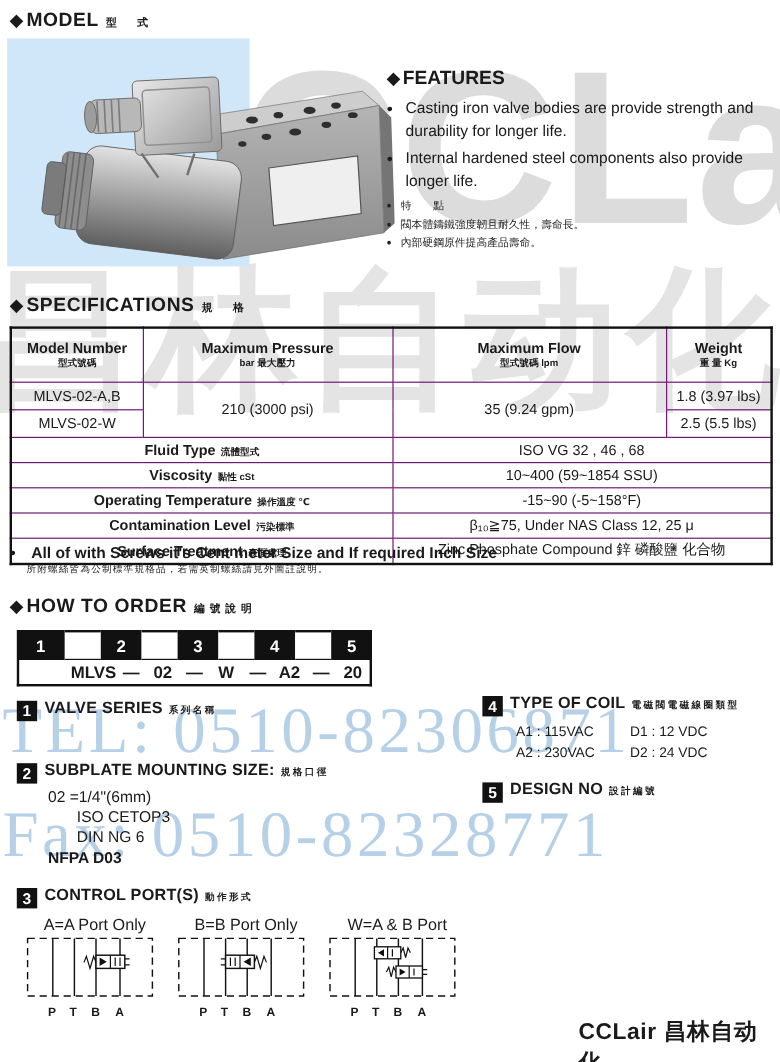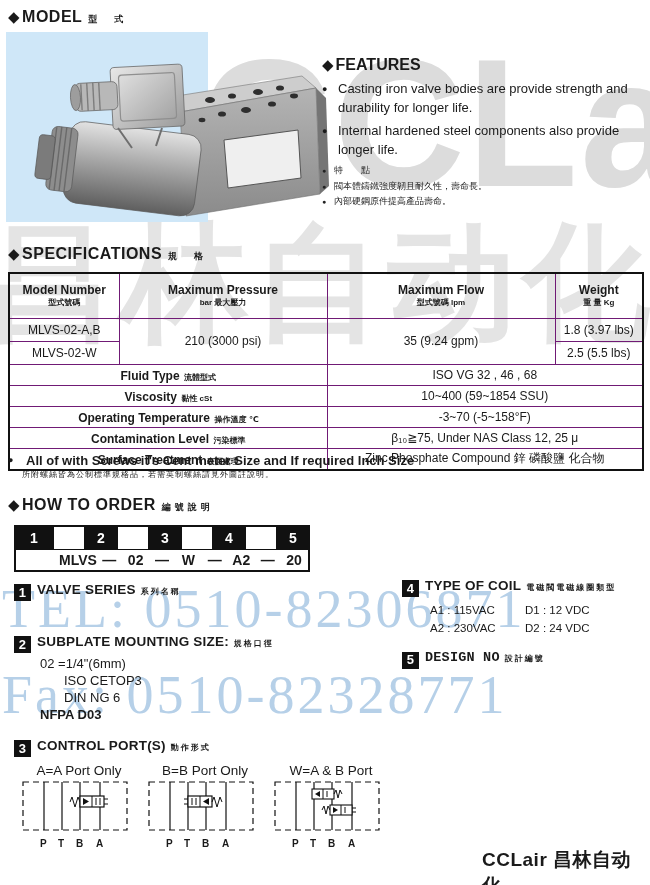--- a/index.html
+++ b/index.html
@@ -201,21 +201,21 @@
       <tr class="row-prop">
         <td colspan="2"><span class="lbl-en">Fluid Type</span> <span class="lbl-cn">流體型式</span></td>
         <td colspan="2" class="cell">ISO VG 32 , 46 , 68</td>
       </tr>
       <tr class="row-prop">
         <td colspan="2"><span class="lbl-en">Viscosity</span> <span class="lbl-cn">黏性  cSt</span></td>
         <td colspan="2" class="cell">10~400 (59~1854 SSU)</td>
       </tr>
       <tr class="row-prop">
         <td colspan="2"><span class="lbl-en">Operating Temperature</span> <span class="lbl-cn">操作溫度 ℃</span></td>
-        <td colspan="2" class="cell">-3~70 (-5~158°F)</td>
+        <td colspan="2" class="cell">-15~90 (-5~158°F)</td>
       </tr>
       <tr class="row-prop">
         <td colspan="2"><span class="lbl-en">Contamination Level</span> <span class="lbl-cn">污染標準</span></td>
         <td colspan="2" class="cell">β₁₀≧75, Under NAS Class 12, 25 μ</td>
       </tr>
       <tr class="row-prop">
         <td colspan="2"><span class="lbl-en">Surface Treatment</span> <span class="lbl-cn">表面處理</span></td>
         <td colspan="2" class="cell">Zinc Phosphate Compound 鋅 磷酸鹽 化合物</td>
       </tr>
     </tbody>
@@ -372,20 +372,20 @@
     <div class="sec" style="left:402px; top:578px; width:240px;">
       <div class="sec-title"><span class="numbox">4</span><span>TYPE OF COIL</span><span class="cn">電磁閥電磁線圈類型</span></div>
       <div class="coil-grid">
         <span>A1 : 115VAC</span>
         <span>D1 : 12 VDC</span>
         <span>A2 : 230VAC</span>
         <span>D2 : 24 VDC</span>
       </div>
     </div>
 
-    <div class="sec" style="left:402px; top:650px; width:240px;font-family:Liberation Mono, monospace;">
+    <div class="sec" style="left:402px; top:650px; width:240px;">
       <div class="sec-title"><span class="numbox">5</span><span>DESIGN NO</span><span class="cn">設計編號</span></div>
     </div>
 
     <div class="footer-brand">CCLair 昌林自动化</div>
 
   </div>
 </div>
 
 </body></html>

